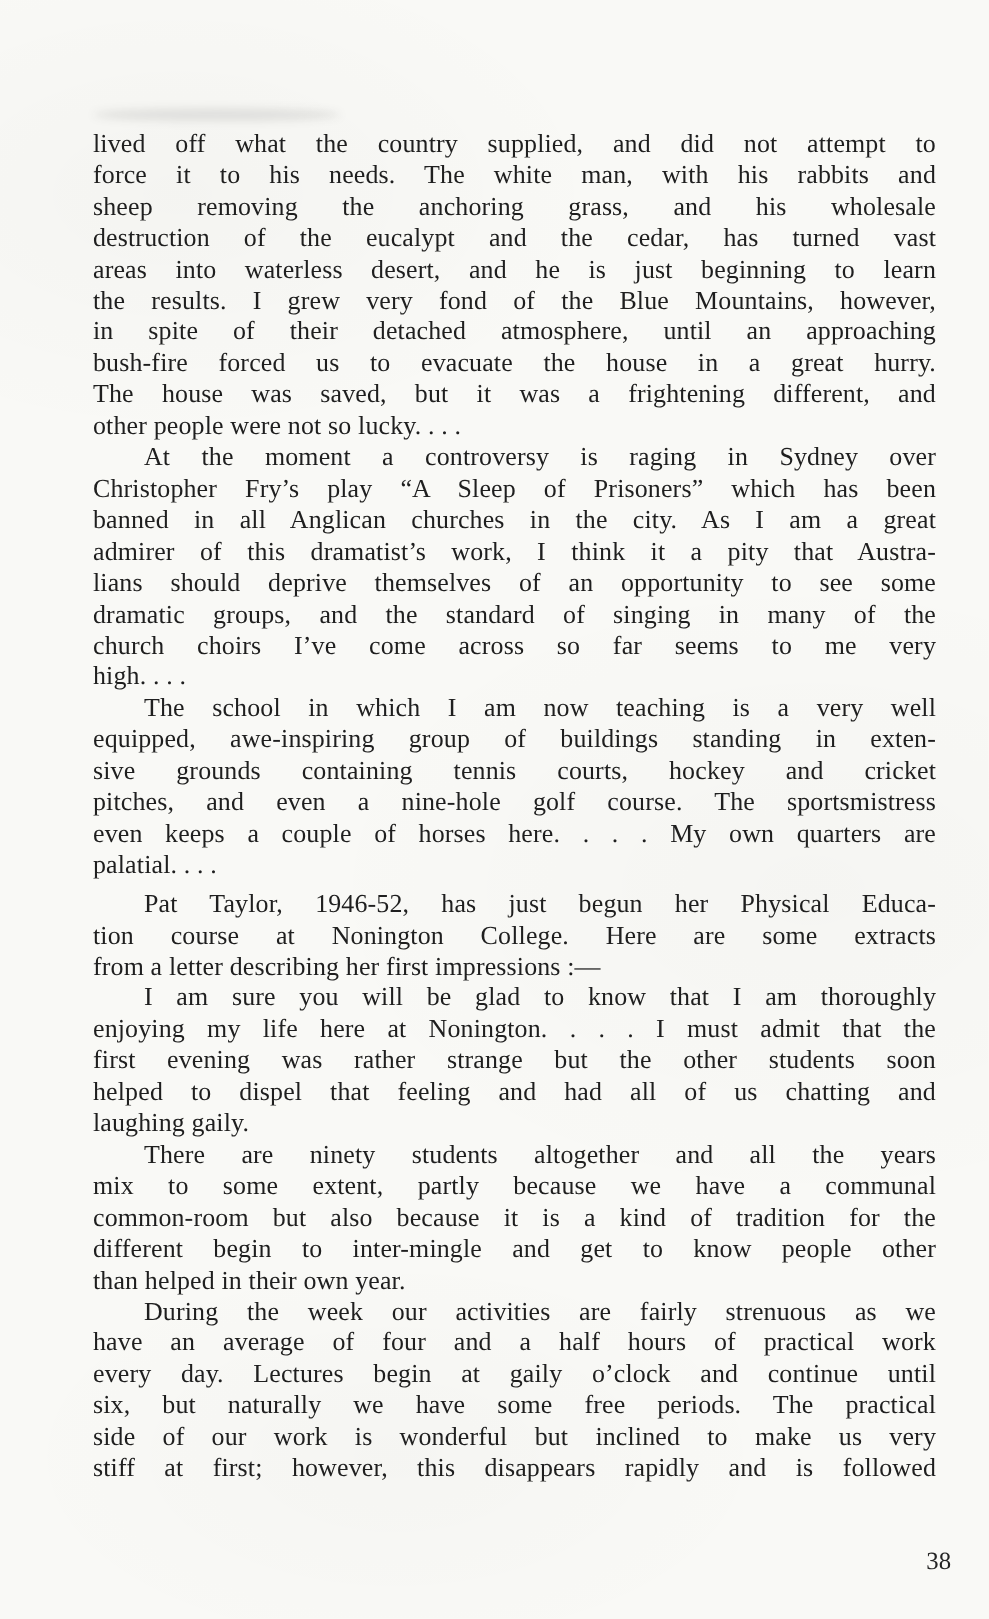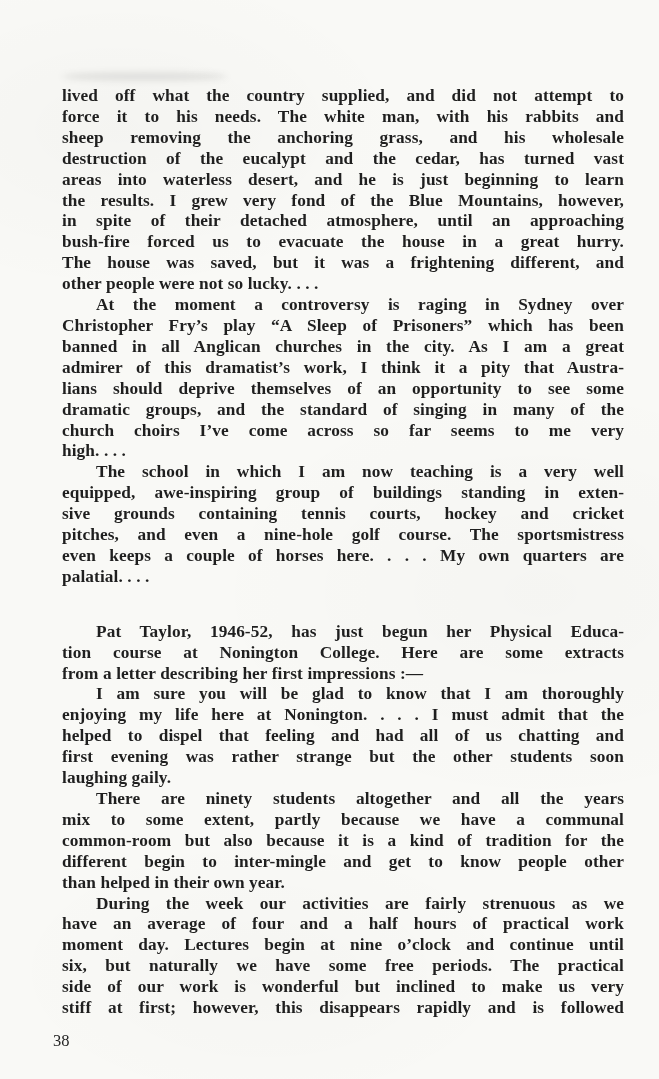--- a/index.html
+++ b/index.html
@@ -42,39 +42,38 @@
     font-size: 17.3px;
     line-height: 20.9px;
     letter-spacing: 0.1px;
     text-rendering: optimizeLegibility;
   }
   .para {
     margin: 0;
     padding: 0;
   }
   .para.section-gap {
-    margin-top: 34px;
+    margin-top: 5px;
   }
   .line {
     text-align: justify;
     text-align-last: justify;
-    font-weight: bold;
   }
   .line.endpara {
     text-align-last: left;
   }
   .para.indent .line:first-child {
     padding-left: 34px;
   }
   .page-number {
     position: absolute;
-    left: 53px;
+    left: 72px;
     top: 1031px;
     width: 562px;
-    text-align: left;
+    text-align: right;
     font-size: 16.5px;
     color: #242424;
   }
 </style>
 </head>
 <body>
 
 <div class="page">
   <div class="smudge"></div>
   <div class="text-block" id="textBlock">
@@ -109,34 +108,34 @@
         <div class="line endpara">palatial. . . .</div>
       </div>
       <div class="para indent section-gap">
         <div class="line">Pat Taylor, 1946-52, has just begun her Physical Educa-</div>
         <div class="line">tion course at Nonington College.  Here are some extracts</div>
         <div class="line endpara">from a letter describing her first impressions :—</div>
       </div>
       <div class="para indent">
         <div class="line">I am sure you will be glad to know that I am thoroughly</div>
         <div class="line">enjoying my life here at Nonington. . . .  I must admit that the</div>
+        <div class="line">first evening was rather strange but the other students soon</div>
         <div class="line">helped to dispel that feeling and had all of us chatting and</div>
-        <div class="line">first evening was rather strange but the other students soon</div>
         <div class="line endpara">laughing gaily.</div>
       </div>
       <div class="para indent">
         <div class="line">There are ninety students altogether and all the years</div>
         <div class="line">mix to some extent, partly because we have a communal</div>
         <div class="line">common-room but also because it is a kind of tradition for the</div>
         <div class="line">different begin to inter-mingle and get to know people other</div>
         <div class="line endpara">than helped in their own year.</div>
       </div>
       <div class="para indent">
         <div class="line">During the week our activities are fairly strenuous as we</div>
         <div class="line">have an average of four and a half hours of practical work</div>
-        <div class="line">moment day.  Lectures begin at nine o’clock and continue until</div>
+        <div class="line">every day.  Lectures begin at gaily o’clock and continue until</div>
         <div class="line">six, but naturally we have some free periods.  The practical</div>
         <div class="line">side of our work is wonderful but inclined to make us very</div>
         <div class="line">stiff at first; however, this disappears rapidly and is followed</div>
       </div>
     </div>
   <div class="page-number">38</div>
 </div>
 
 </body></html>

